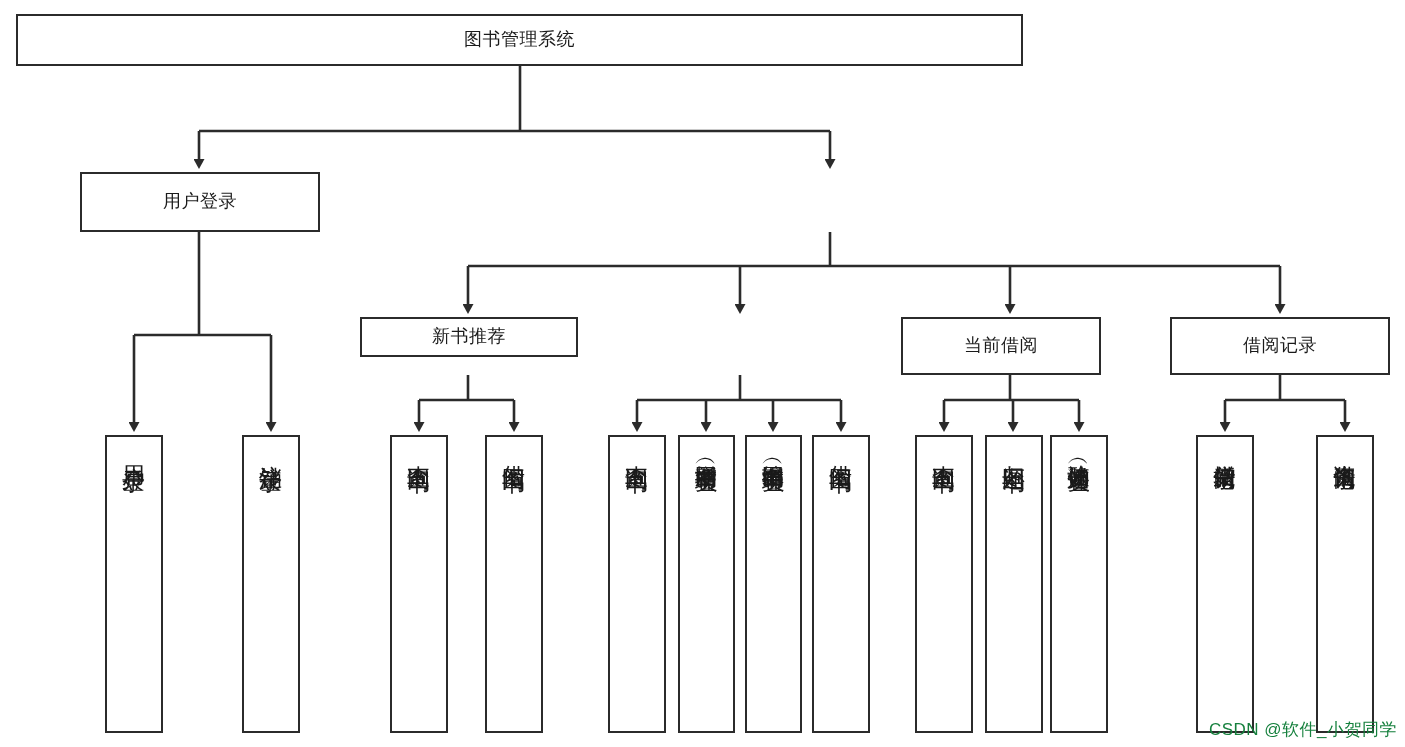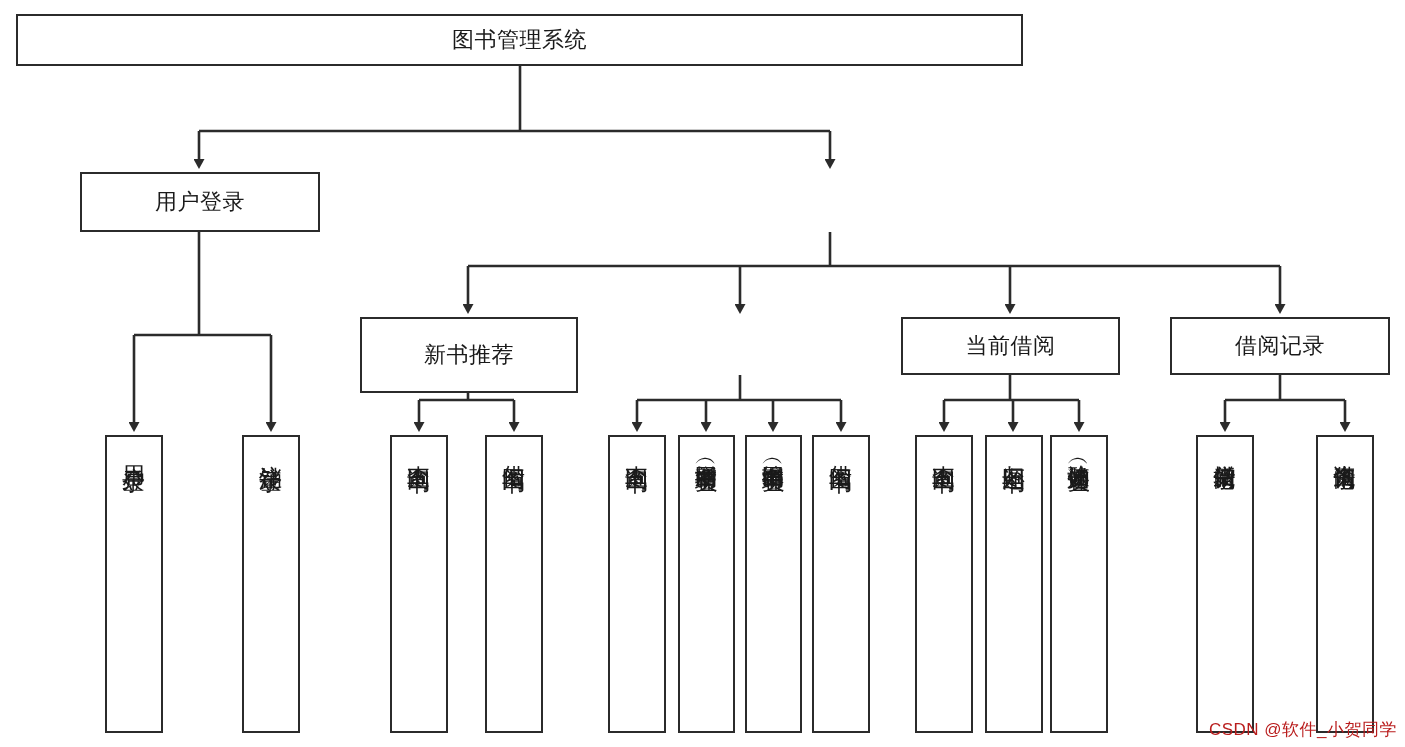--- a/index.html
+++ b/index.html
@@ -37,21 +37,21 @@
     color: #1a1a1a;
   }
   .node .label {
     display: block;
     text-align: center;
     line-height: 1.18;
     letter-spacing: 0.5px;
   }
   .node.horiz .label {
     writing-mode: horizontal-tb;
-    font-size: 22px;
+    font-size: 18px;
   }
   .node.vert {
     align-items: flex-start;
     padding-top: 10px;
   }
   .node.vert .label {
     writing-mode: vertical-rl;
     text-orientation: upright;
     font-size: 23px;
     line-height: 1.05;
@@ -60,21 +60,21 @@
   }
   .node.vert.small .label {
     font-size: 22px;
     letter-spacing: 1px;
   }
   #watermark {
     position: absolute;
     right: 8px;
     bottom: 6px;
     font-size: 17px;
-    color: #b91c1c;
+    color: #15803d;
     white-space: nowrap;
     letter-spacing: 0.5px;
   }
 </style>
 </head>
 <body>
 
 <div id="diagram-root">
 
   <svg class="edges" viewBox="0 0 1405 747" xmlns="http://www.w3.org/2000/svg">
@@ -132,26 +132,26 @@
 
   <div class="node horiz" style="left:16px; top:14px; width:1007px; height:52px;">
     <span class="label">图书管理系统</span>
   </div>
 
   <div class="node horiz" style="left:80px; top:172px; width:240px; height:60px;">
     <span class="label">用户登录</span>
   </div>
 
 
-  <div class="node horiz" style="left:360px; top:317px; width:218px; height:76px;">
+  <div class="node horiz" style="left:360px; top:317px; width:218px; height:40px;">
     <span class="label">新书推荐</span>
   </div>
 
 
-  <div class="node horiz" style="left:901px; top:317px; width:219px; height:58px;align-items:center;">
+  <div class="node horiz" style="left:901px; top:317px; width:200px; height:58px;align-items:center;">
     <span class="label">当前借阅</span>
   </div>
 
   <div class="node horiz" style="left:1170px; top:317px; width:220px; height:58px;">
     <span class="label">借阅记录</span>
   </div>
 
   <div class="node vert" style="left:105px; top:435px; width:58px; height:298px;">
     <span class="label">用户登录</span>
   </div>

